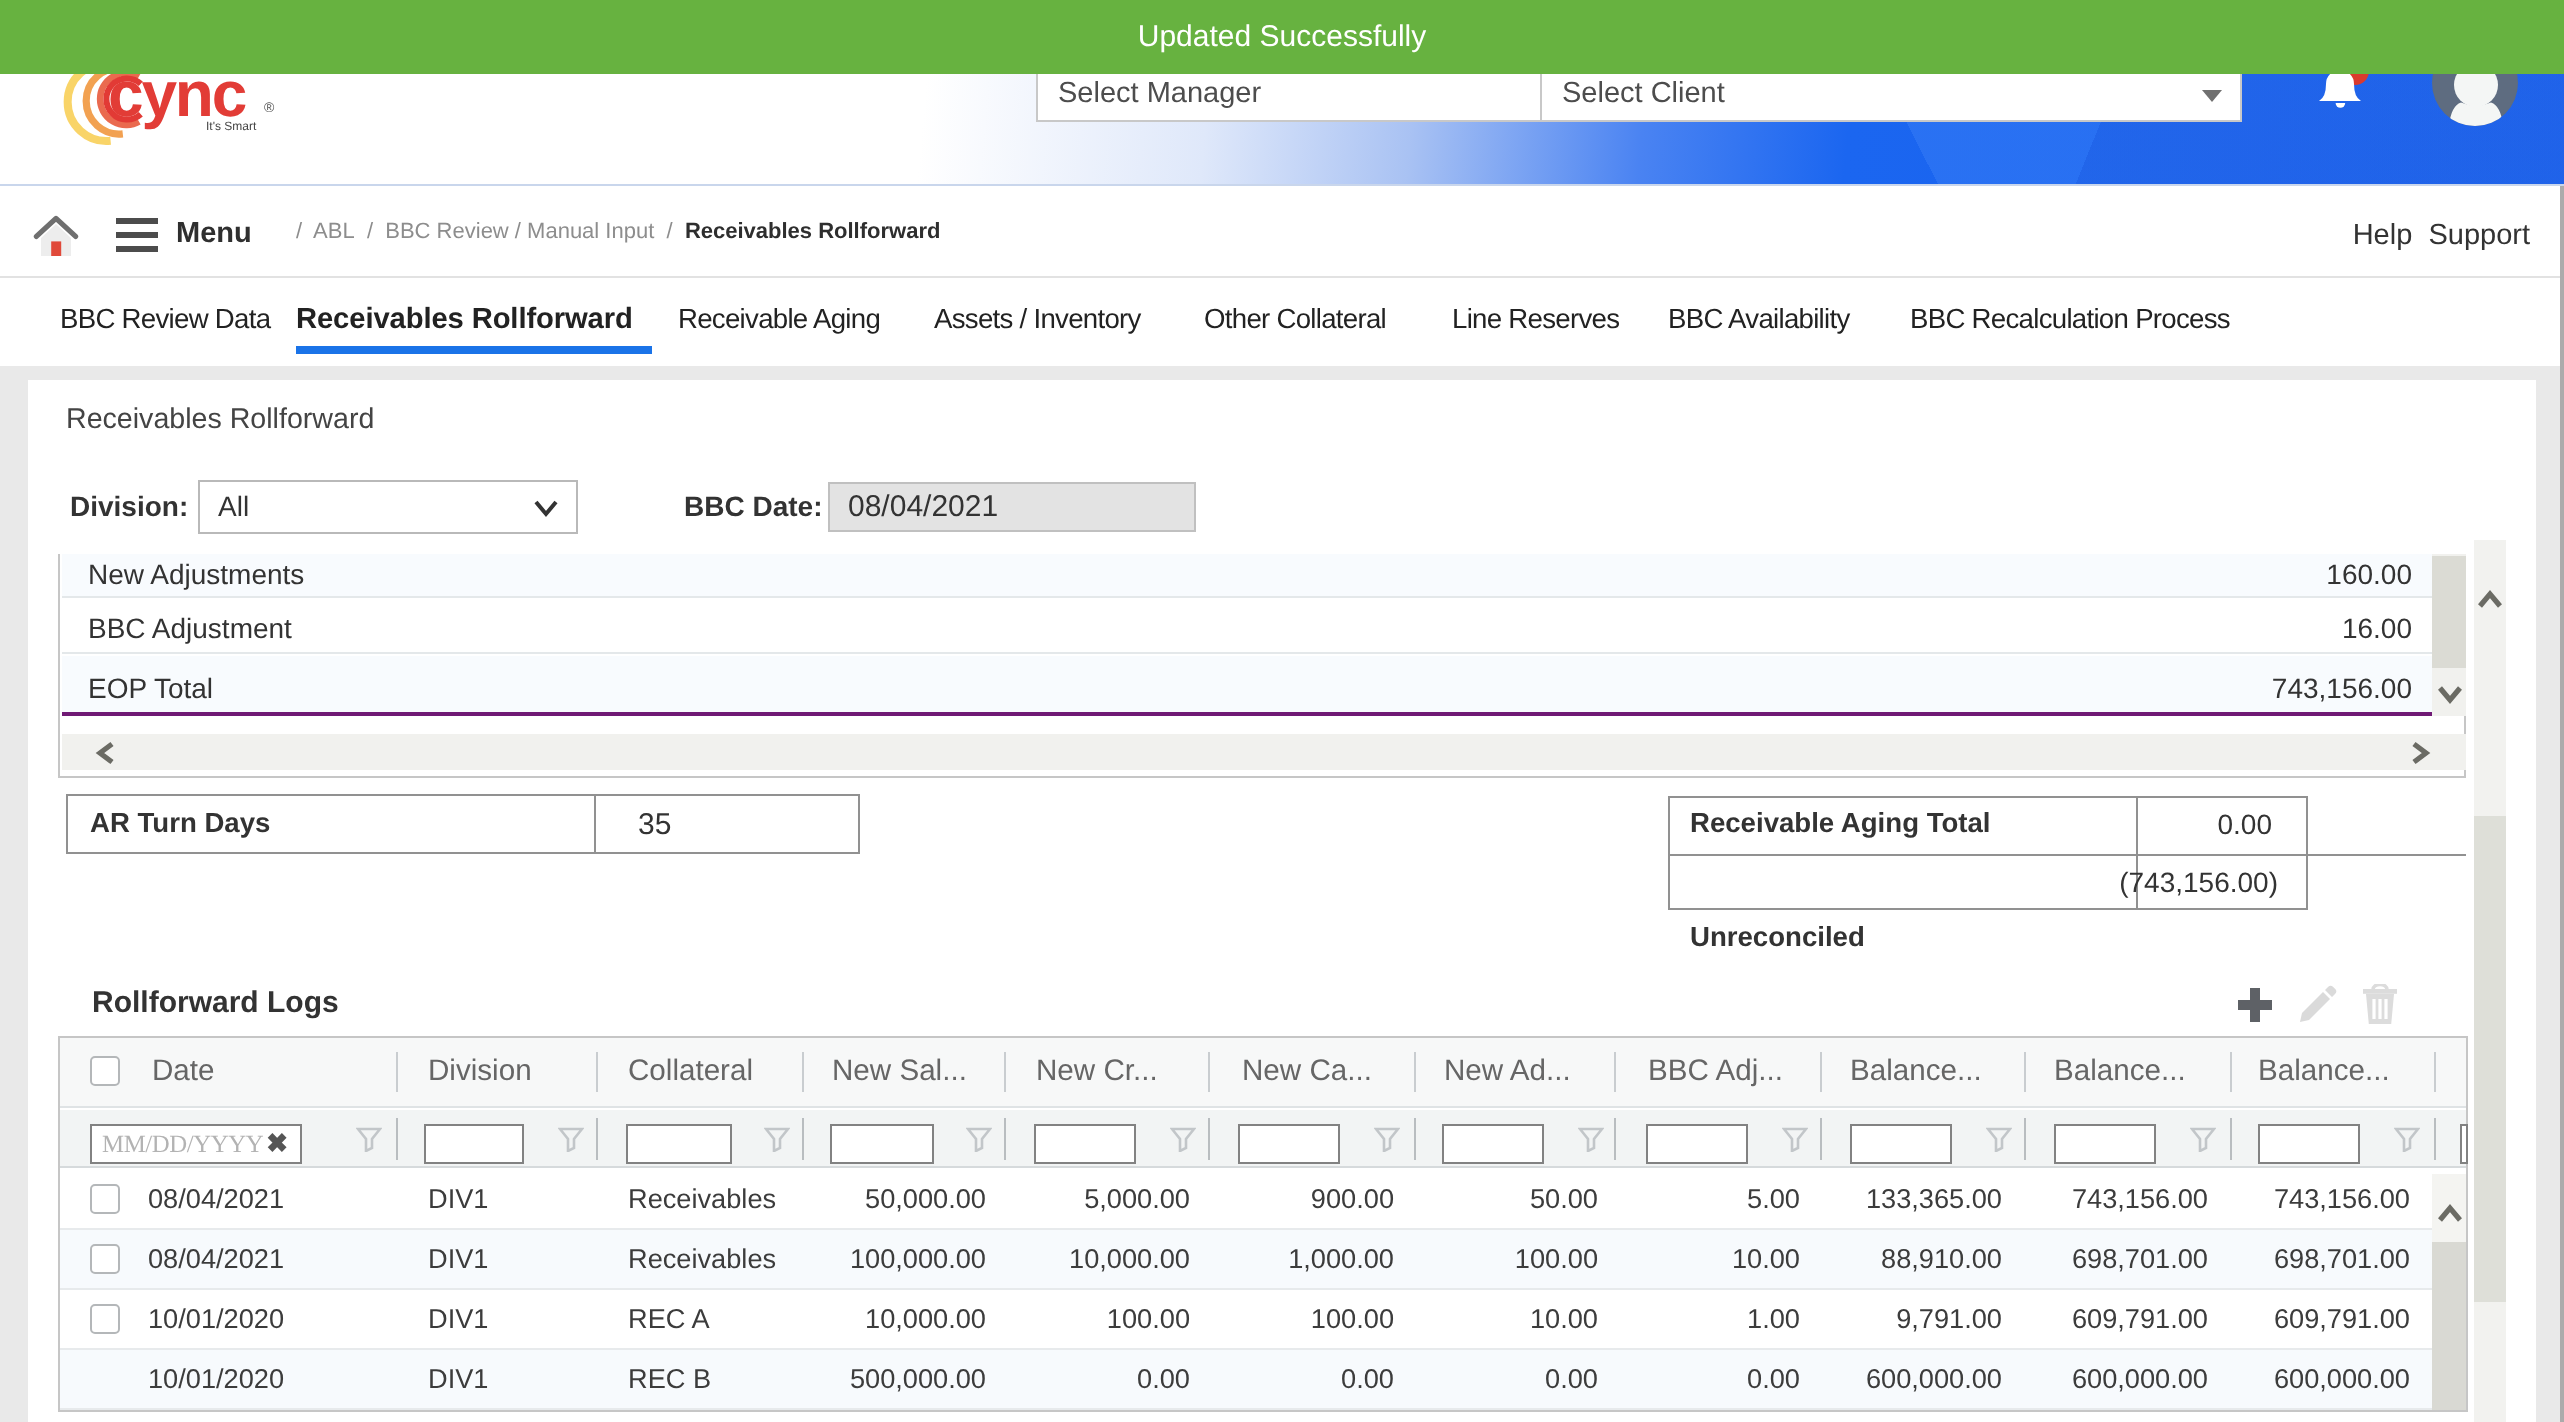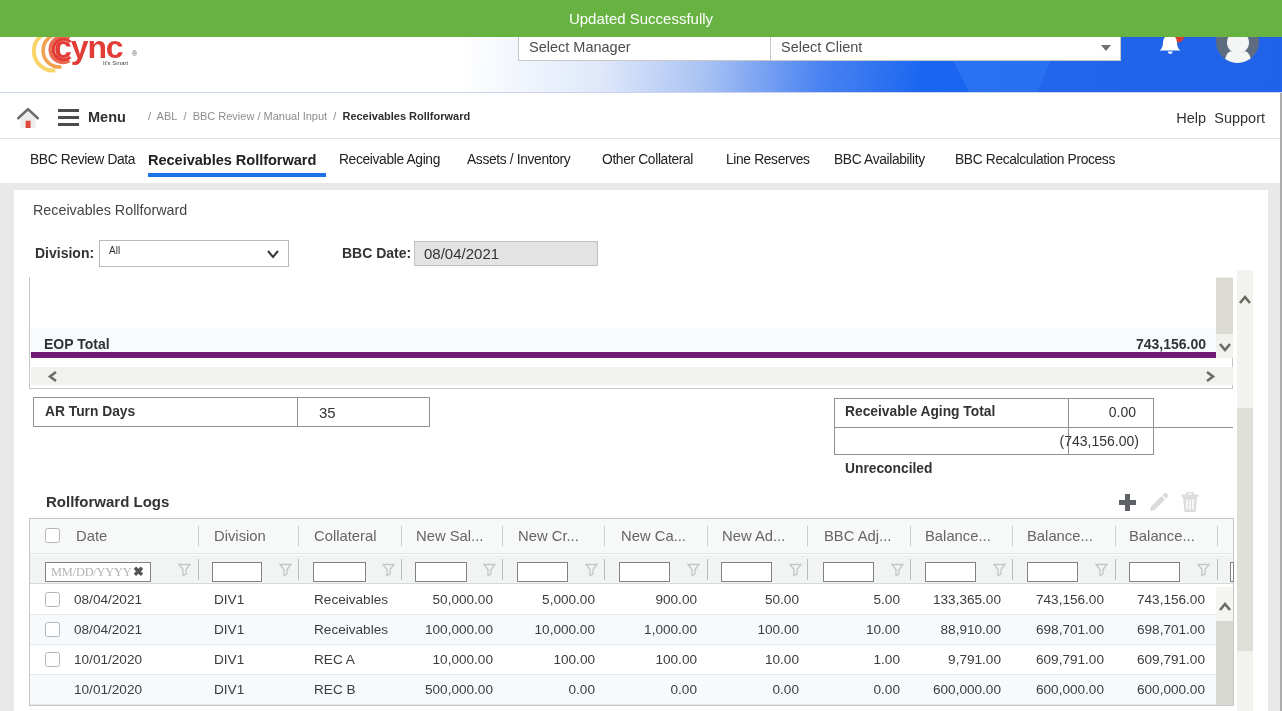--- a/index.html
+++ b/index.html
@@ -149,30 +149,38 @@
     <div class="abs tabline"></div>
   </div>
 
   <div class="abs bodybg"></div>
   <div class="abs panel"></div>
   <div class="abs rightedge"></div>
 
   <div class="abs h1" style="left:33px;top:202px;">Receivables Rollforward</div>
   <div class="abs lbl" style="left:35px;top:245px;">Division:</div>
   <div class="abs divsel">
-    <span style="position:absolute;left:9px;top:4px;font-size:10px;color:#333;">All</span>
+    <span style="position:absolute;left:9px;top:4px;font-size:14px;color:#333;">All</span>
     <svg style="position:absolute;right:8px;top:7px" width="14" height="12" viewBox="0 0 14 12">
       <path d="M2 3 L7 9 L12 3" fill="none" stroke="#333" stroke-width="2"></path>
     </svg>
   </div>
   <div class="abs lbl" style="left:342px;top:245px;">BBC Date:</div>
   <div class="abs bbcdate">08/04/2021</div>
 
   <div class="abs" style="left:29px;top:277px;width:1204px;height:112px;border-left:1px solid #c6c6c6;border-right:1px solid #c6c6c6;border-bottom:1px solid #c6c6c6;background:#fff;">
-    <div class="g1row tint" style="left:1px;top:51px;height:30px;border-bottom:6px solid #701a75;font-weight:bold;">
+    <div class="g1row tint" style="left:1px;top:0;height:22px;border-bottom:1px solid #e4e8ea;">
+      <span style="position:absolute;left:13px;top:2px;">New Adjustments</span>
+      <span class="v" style="top:2px;">160.00</span>
+    </div>
+    <div class="g1row" style="left:1px;top:23px;height:27px;border-bottom:1px solid #e4e8ea;">
+      <span style="position:absolute;left:13px;top:6px;">BBC Adjustment</span>
+      <span class="v" style="top:6px;">16.00</span>
+    </div>
+    <div class="g1row tint" style="left:1px;top:51px;height:30px;border-bottom:2px solid #701a75;">
       <span style="position:absolute;left:13px;top:8px;">EOP Total</span>
       <span class="v" style="top:8px;">743,156.00</span>
     </div>
 
     <div class="abs sbtrack" style="left:1186px;top:0;width:17px;height:81px;"></div>
     <div class="abs sbthumb" style="left:1186px;top:1px;width:17px;height:56px;"></div>
     <svg class="abs" style="left:1188px;top:64px" width="14" height="12" viewBox="0 0 14 12">
       <path d="M2 3 L7 9 L12 3" fill="none" stroke="#6b6b64" stroke-width="2.6"></path>
     </svg>
 

